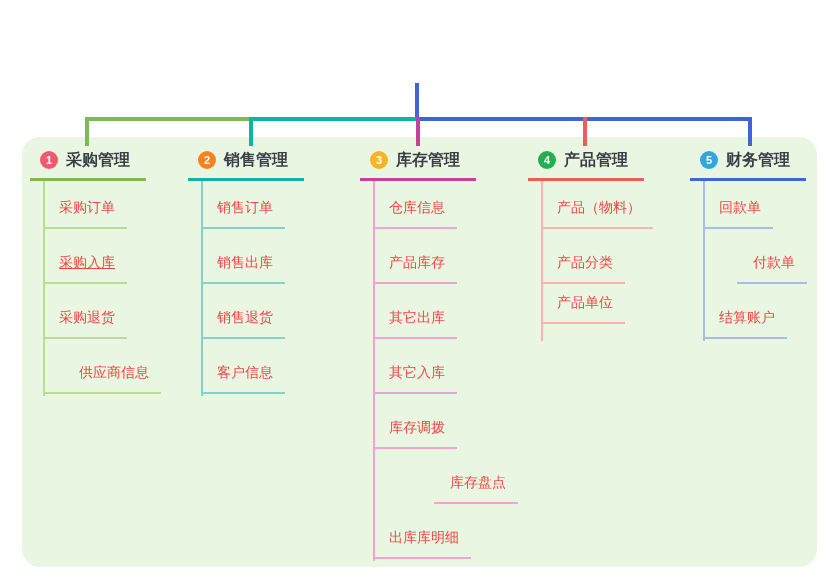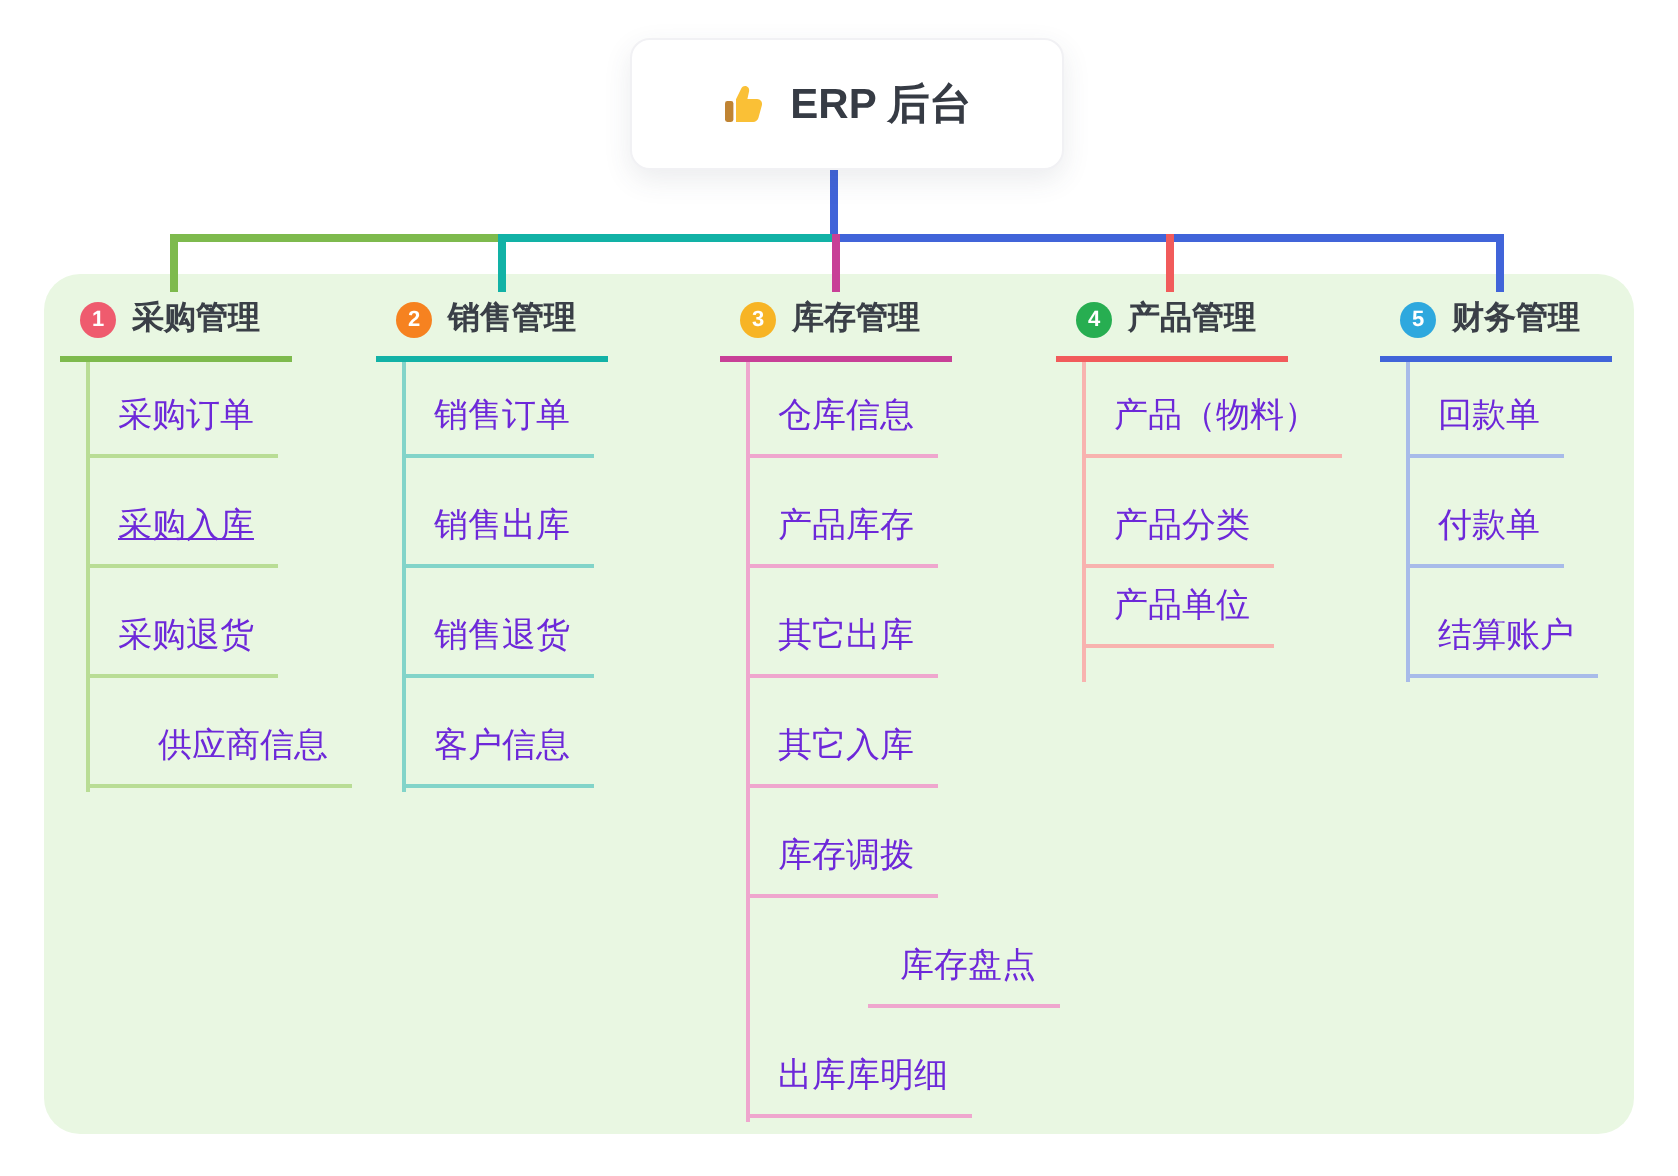--- a/index.html
+++ b/index.html
@@ -24,21 +24,21 @@
   .branch-header{position:absolute;top:148px;display:flex;align-items:center;
     padding:0 16px 6px 10px;border-bottom-style:solid;border-bottom-width:3px;
     font-size:16px;font-weight:600;color:#3a3f47;line-height:24px;white-space:nowrap;}
   .badge{display:inline-flex;align-items:center;justify-content:center;
     width:18px;height:18px;border-radius:50%;margin-right:8px;
     color:#ffffff;font-size:11px;font-weight:700;line-height:18px;}
 
   
   .child-node{position:absolute;padding:0 12px 9px 16px;
     border-bottom-style:solid;border-bottom-width:2px;
-    font-size:17px;color:#6d28d9;line-height:21px;white-space:nowrap;}
+    font-size:14px;color:#ef4444;line-height:21px;white-space:nowrap;}
 
   .rail{position:absolute;width:2px;}
 </style>
 </head>
 <body>
 
 <div class="canvas">
 
   <div class="container"></div>
 
@@ -92,27 +92,18 @@
       <div class="rail" style="left: 541px; top: 181px; height: 160px; background: rgb(248, 179, 175);"></div>
       <div class="child-node" style="left: 541px; top: 197px; border-bottom-color: rgb(248, 179, 175);">产品（物料）</div>
       <div class="child-node" style="left: 541px; top: 252px; border-bottom-color: rgb(248, 179, 175);">产品分类</div>
       <div class="child-node" style="left: 541px; top: 292px; border-bottom-color: rgb(248, 179, 175);">产品单位</div>
       <div class="branch-header" style="left: 690px; border-bottom-color: rgb(65, 100, 217);">
         <span class="badge" style="background: rgb(46, 168, 222);">5</span>
         <span>财务管理</span>
       </div>
       <div class="rail" style="left: 703px; top: 181px; height: 160px; background: rgb(168, 187, 233);"></div>
       <div class="child-node" style="left: 703px; top: 197px; border-bottom-color: rgb(168, 187, 233);">回款单</div>
-      <div class="child-node" style="left: 703px; top: 252px; border-bottom-color: rgb(168, 187, 233);">付款单</div>
+      <div class="child-node" style="left: 737px; top: 252px; border-bottom-color: rgb(168, 187, 233);">付款单</div>
       <div class="child-node" style="left: 703px; top: 307px; border-bottom-color: rgb(168, 187, 233);">结算账户</div>
     </div>
 
-  <div class="root-card">
-    <span>
-      <svg width="24" height="24" viewBox="0 0 24 24">
-        <rect x="1.5" y="10.5" width="4.2" height="10.5" rx="1.2" fill="#c08433"></rect>
-        <path d="M7 21 h8.6 c1.2 0 2.3 -0.85 2.6 -2 l1.75 -6.4 c0.42 -1.55 -0.75 -3.1 -2.35 -3.1 h-4.9 l0.85 -3.9 c0.27 -1.2 -0.5 -2.4 -1.7 -2.6 c-0.85 -0.15 -1.7 0.3 -2.1 1.05 L7 9.6 Z" fill="#fac036"></path>
-      </svg>
-    </span>
-    <span>ERP 后台</span>
-  </div>
 
 </div>
 
 </body></html>

